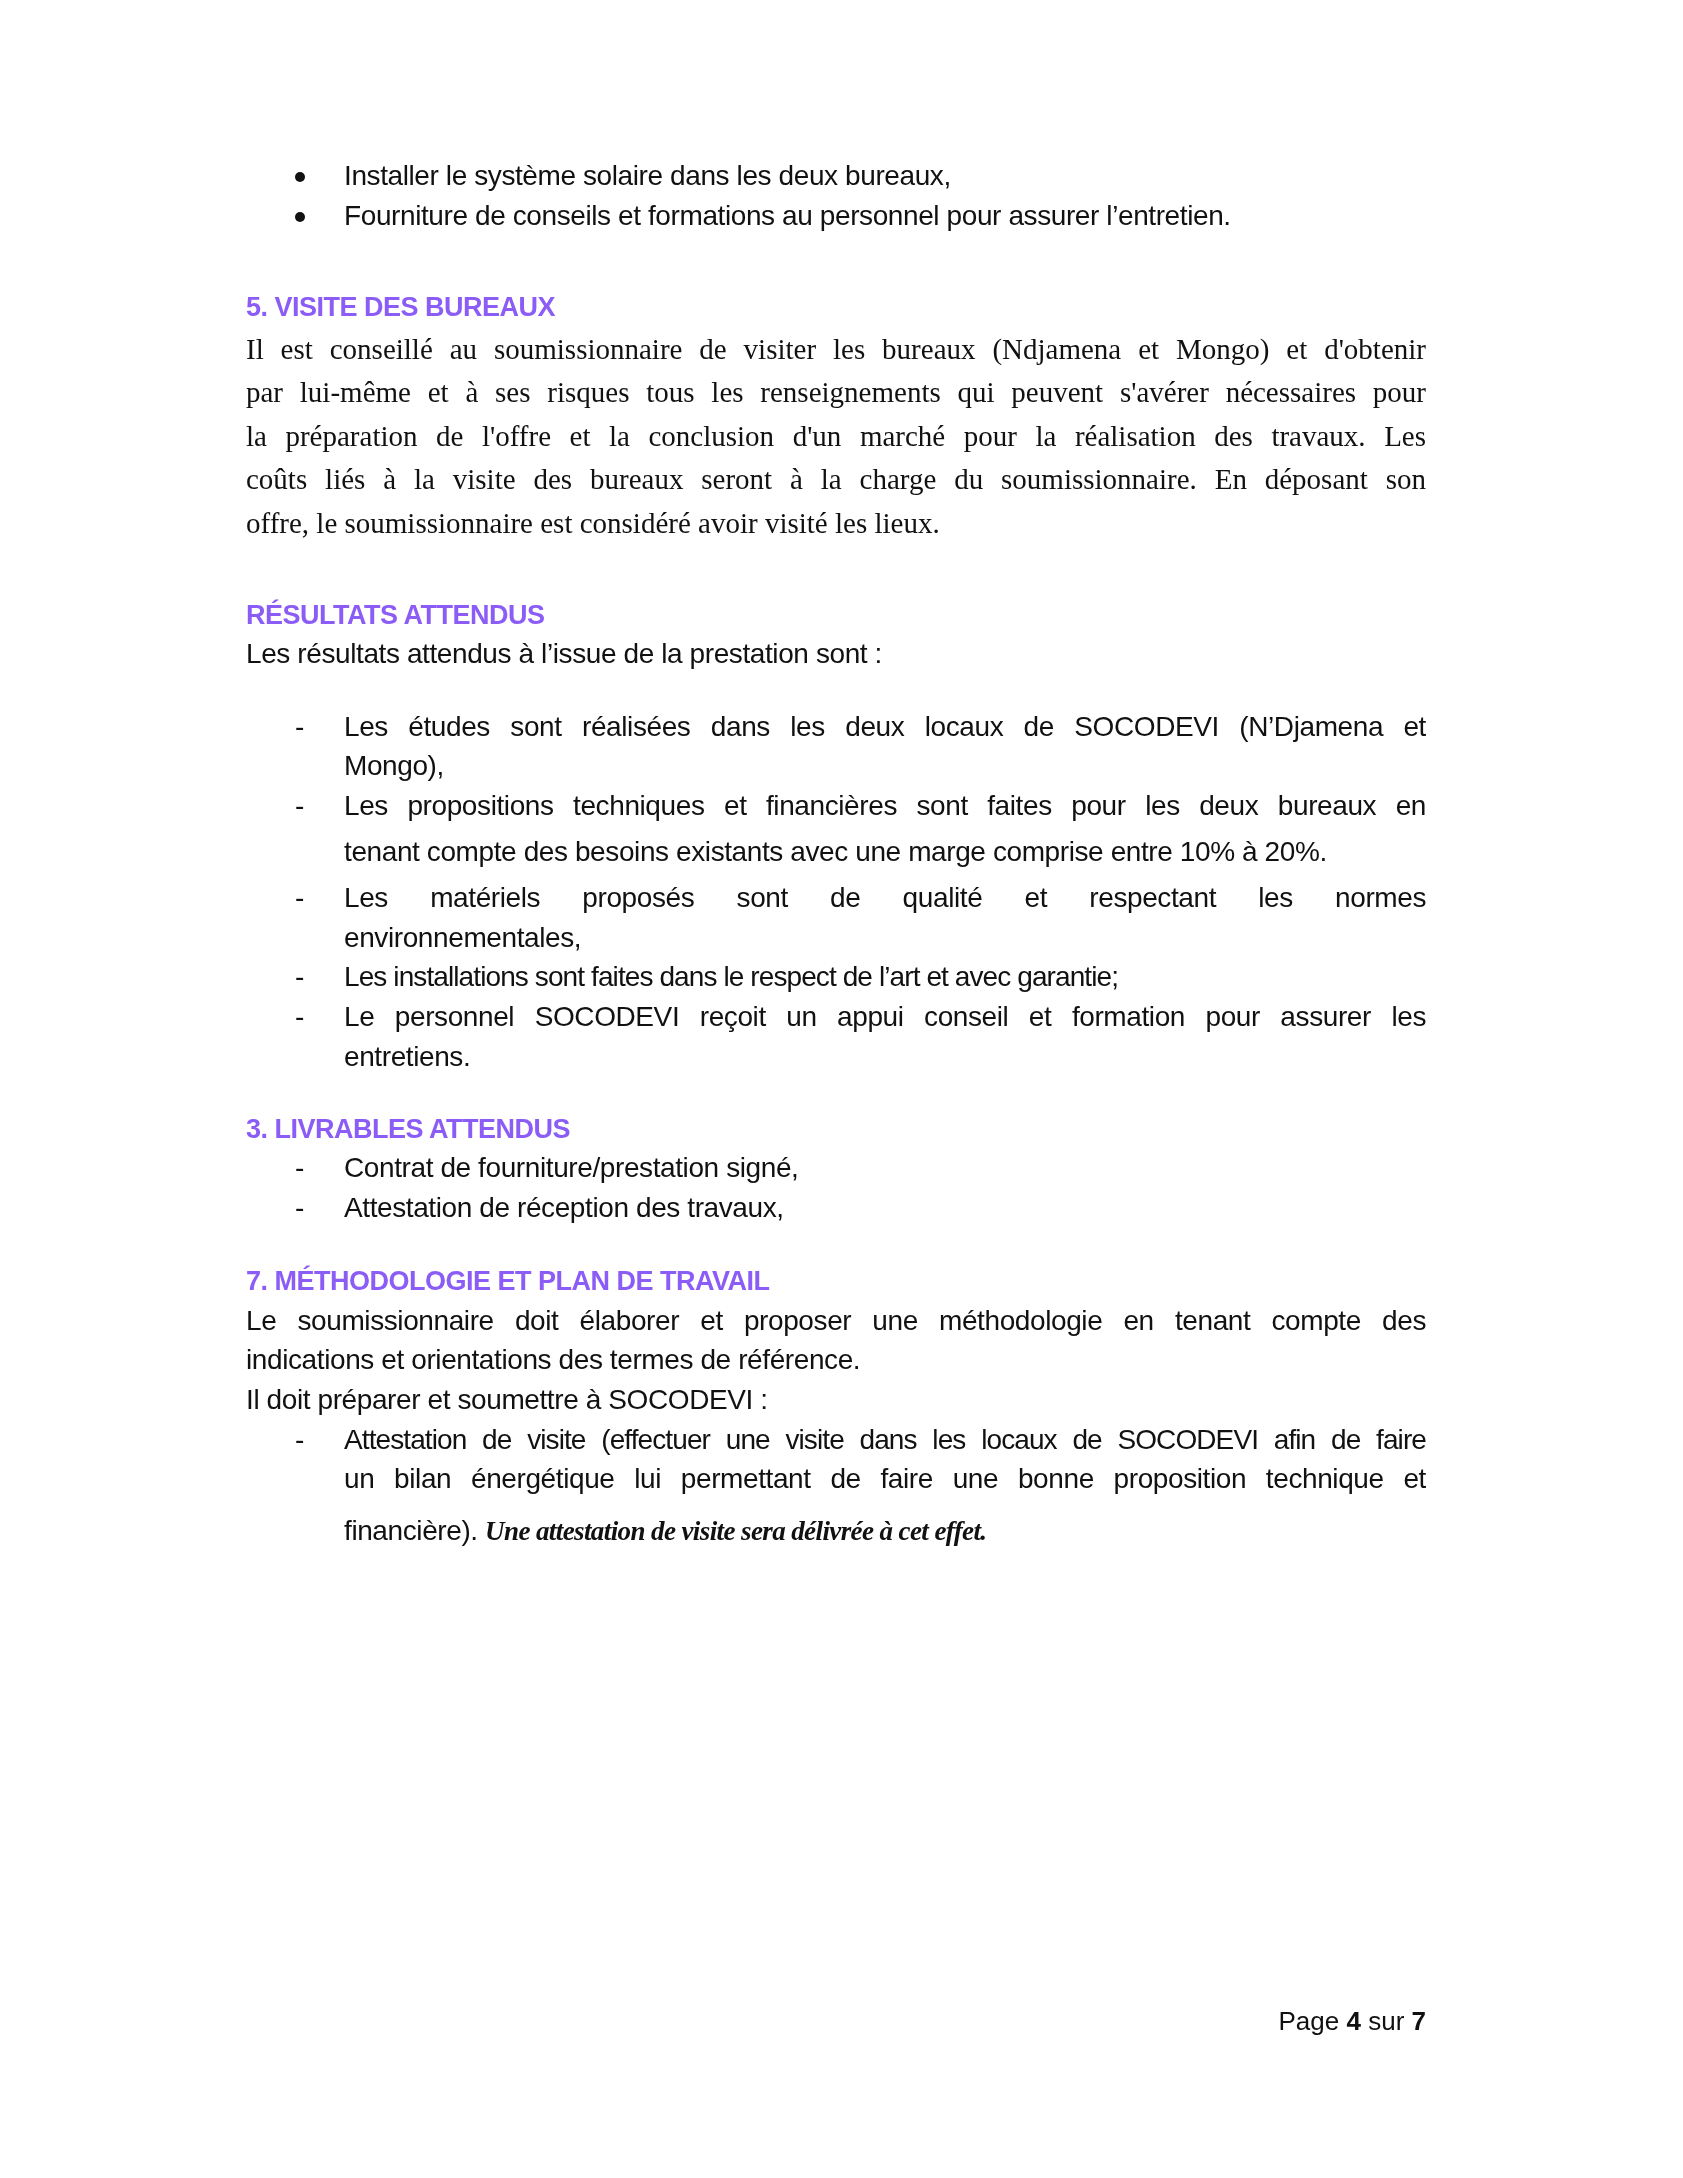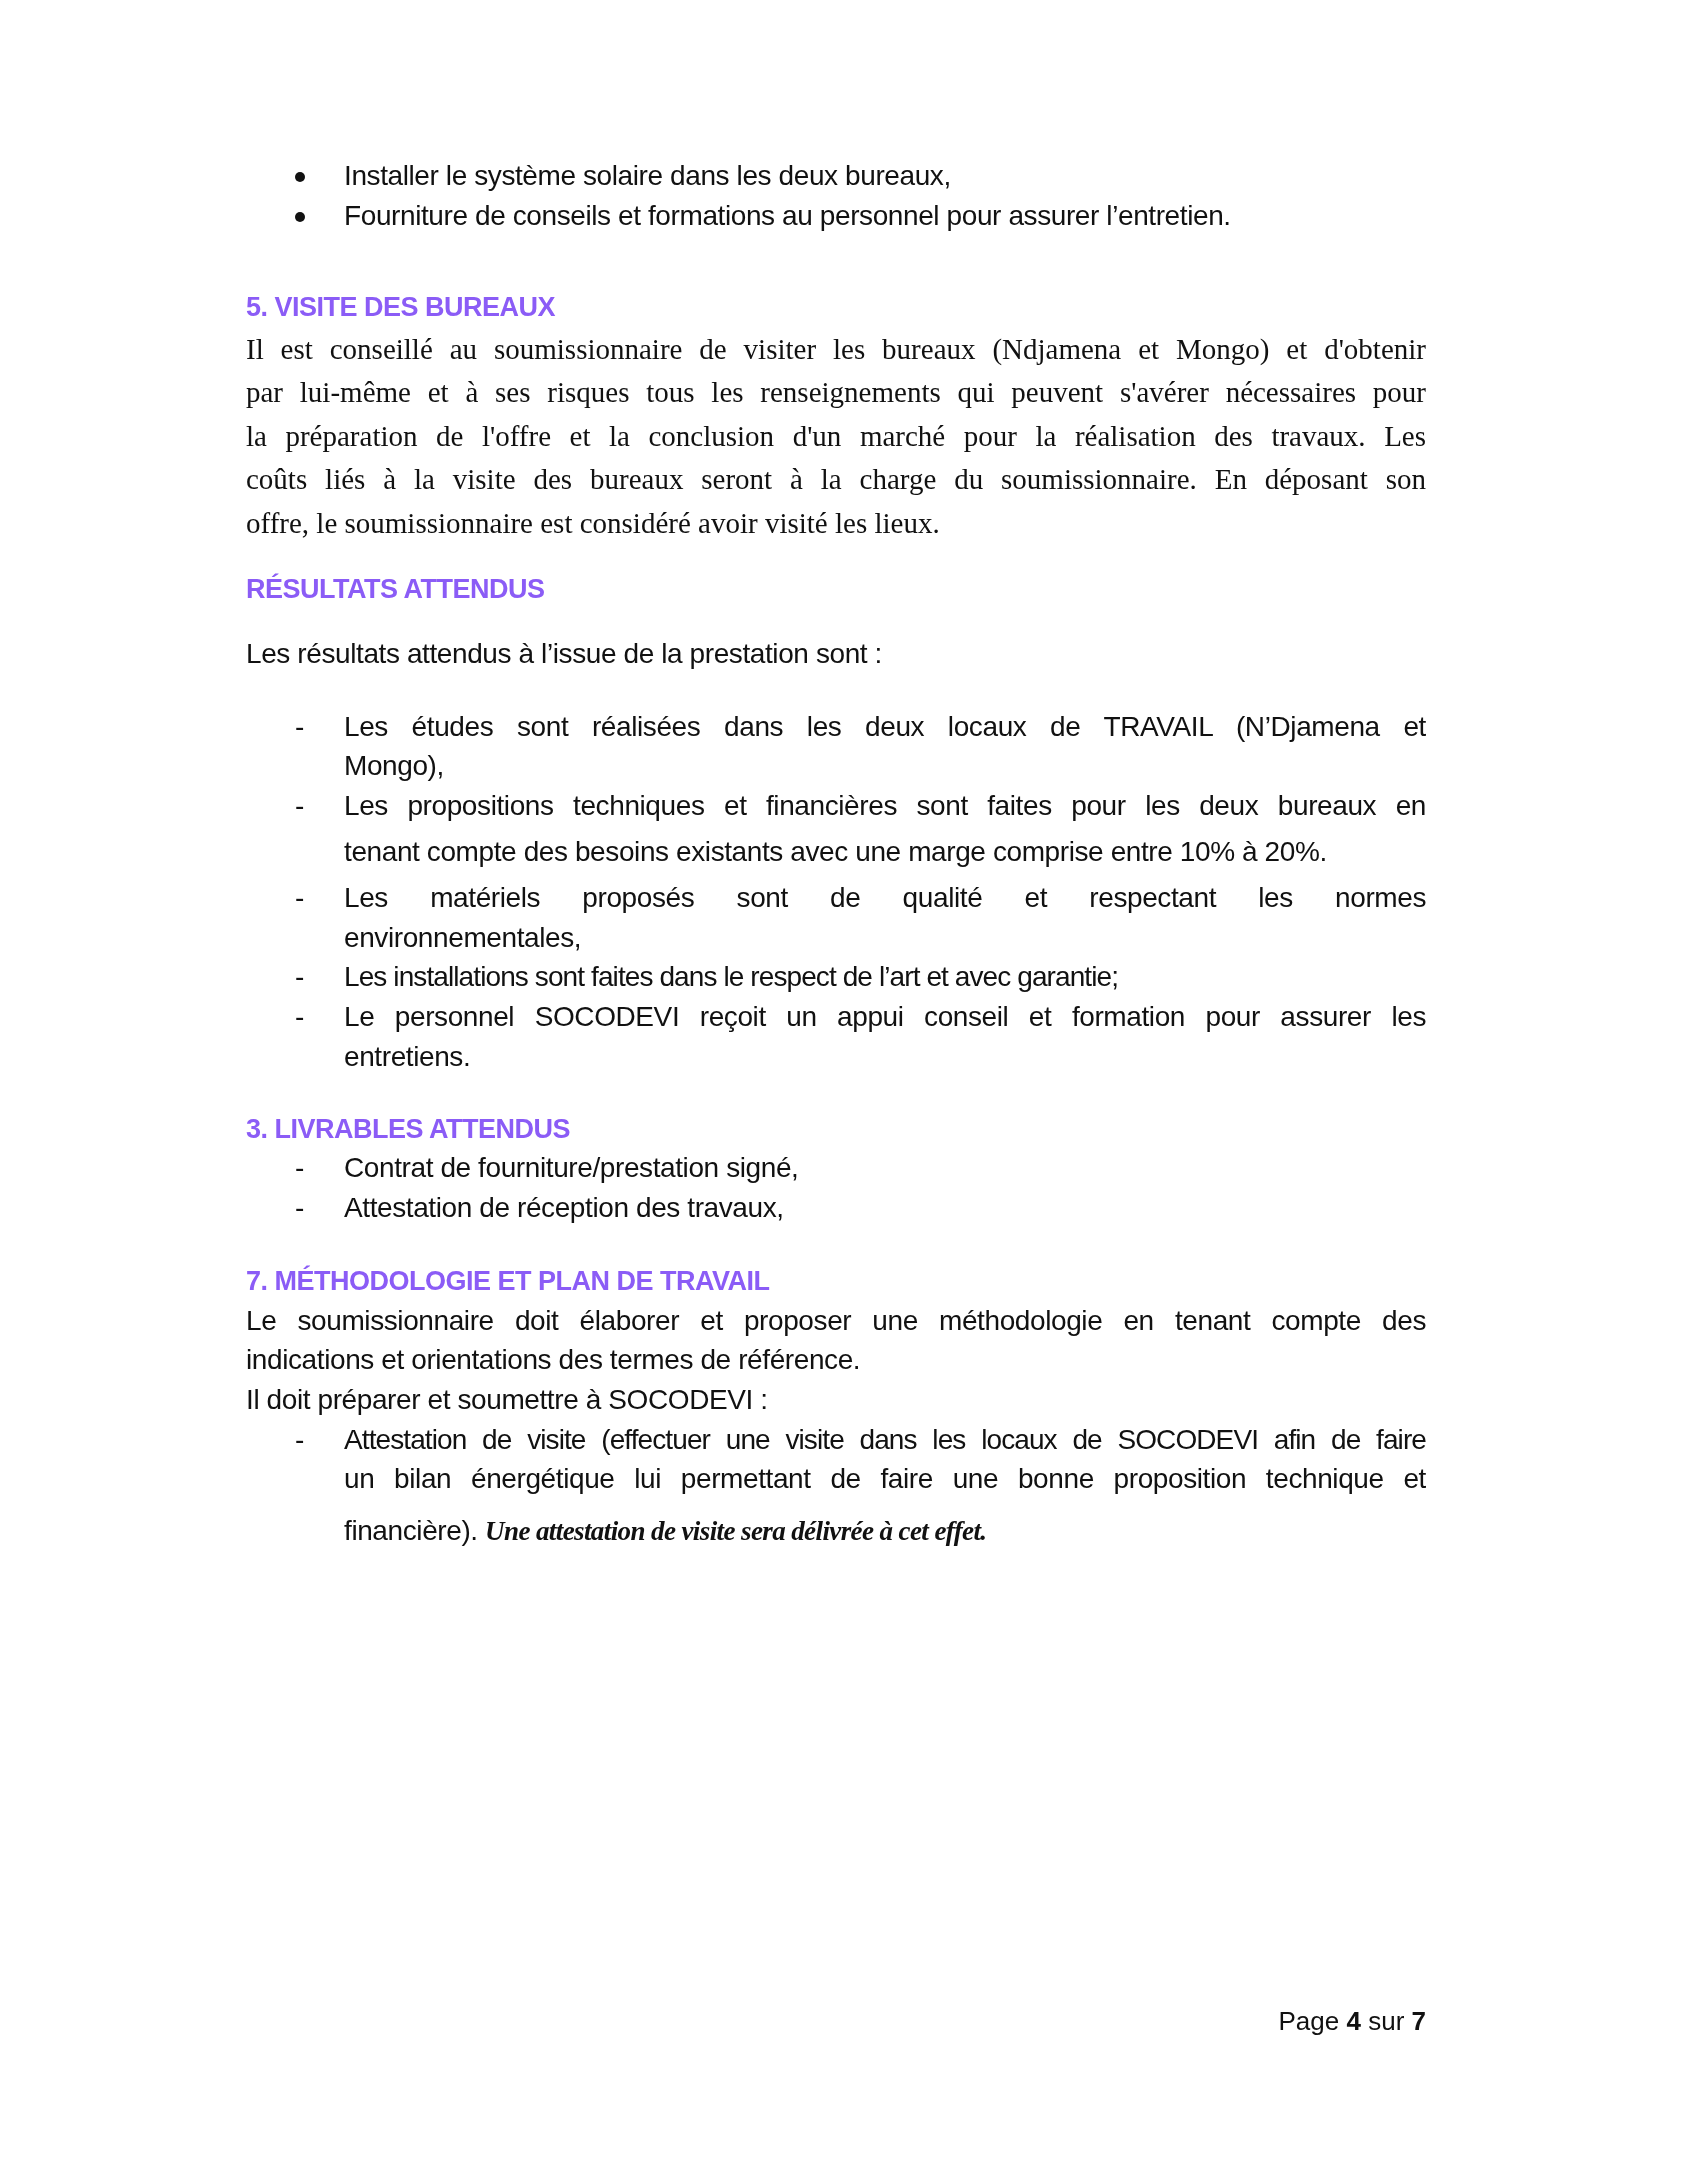--- a/index.html
+++ b/index.html
@@ -30,26 +30,26 @@
 
   <div class="heading" style="top:290px;">5. VISITE DES BUREAUX</div>
   <div>
     <span class="just serif" style="left:246px; width:1180px; top:332px;">Il est conseillé au soumissionnaire de visiter les bureaux (Ndjamena et Mongo) et d'obtenir</span>
     <span class="just serif" style="left:246px; width:1180px; top:375px;">par lui-même et à ses risques tous les renseignements qui peuvent s'avérer nécessaires pour</span>
     <span class="just serif" style="left:246px; width:1180px; top:419px;">la préparation de l'offre et la conclusion d'un marché pour la réalisation des travaux. Les</span>
     <span class="just serif" style="left:246px; width:1180px; top:462px;">coûts liés à la visite des bureaux seront à la charge du soumissionnaire. En déposant son</span>
     <span class="line serif" style="left:246px; top:506px;">offre, le soumissionnaire est considéré avoir visité les lieux.</span>
   </div>
 
-  <div class="heading" style="top:572px;">RÉSULTATS ATTENDUS</div>
+  <div class="heading" style="top:598px;">RÉSULTATS ATTENDUS</div>
   <span class="line sans" style="left:246px; top:637px;">Les résultats attendus à l’issue de la prestation sont :</span>
 
   <div>
     <span class="marker" style="left:295px; top:710px;">-</span>
-    <span class="just sans" style="left:344px; width:1082px; top:710px;">Les études sont réalisées dans les deux locaux de TRAVAIL (N’Djamena et</span>
+    <span class="just sans" style="left:344px; width:1082px; top:710px;">Les études sont réalisées dans les deux locaux de SOCODEVI (N’Djamena et</span>
     <span class="line sans" style="left:344px; top:749px;">Mongo),</span>
 
     <span class="marker" style="left:295px; top:789px;">-</span>
     <span class="just sans" style="left:344px; width:1082px; top:789px;">Les propositions techniques et financières sont faites pour les deux bureaux en</span>
     <span class="line sans" style="left:344px; top:835px;">tenant compte des besoins existants avec une marge comprise entre 10% à 20%.</span>
 
     <span class="marker" style="left:295px; top:881px;">-</span>
     <span class="just sans" style="left:344px; width:1082px; top:881px;">Les matériels proposés sont de qualité et respectant les normes</span>
     <span class="line sans" style="left:344px; top:921px;">environnementales,</span>
 

